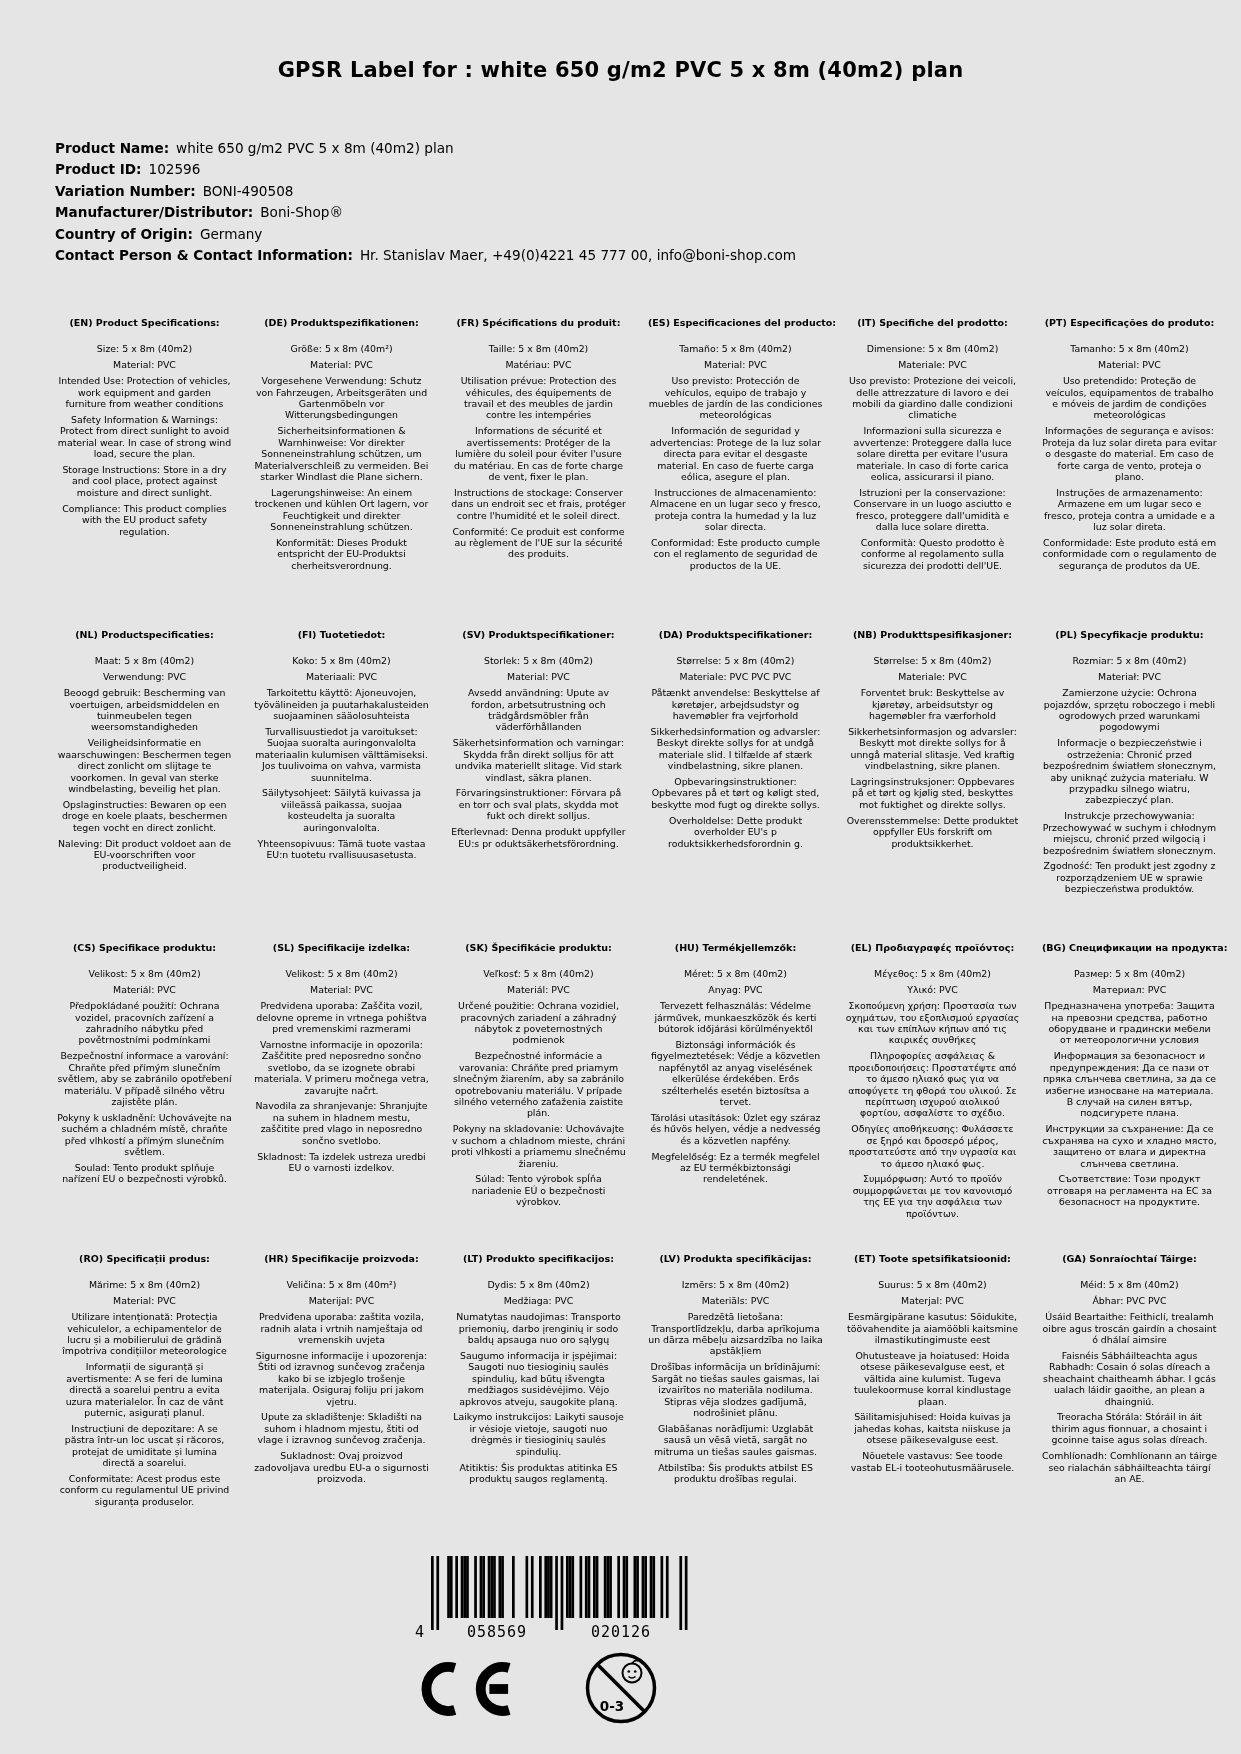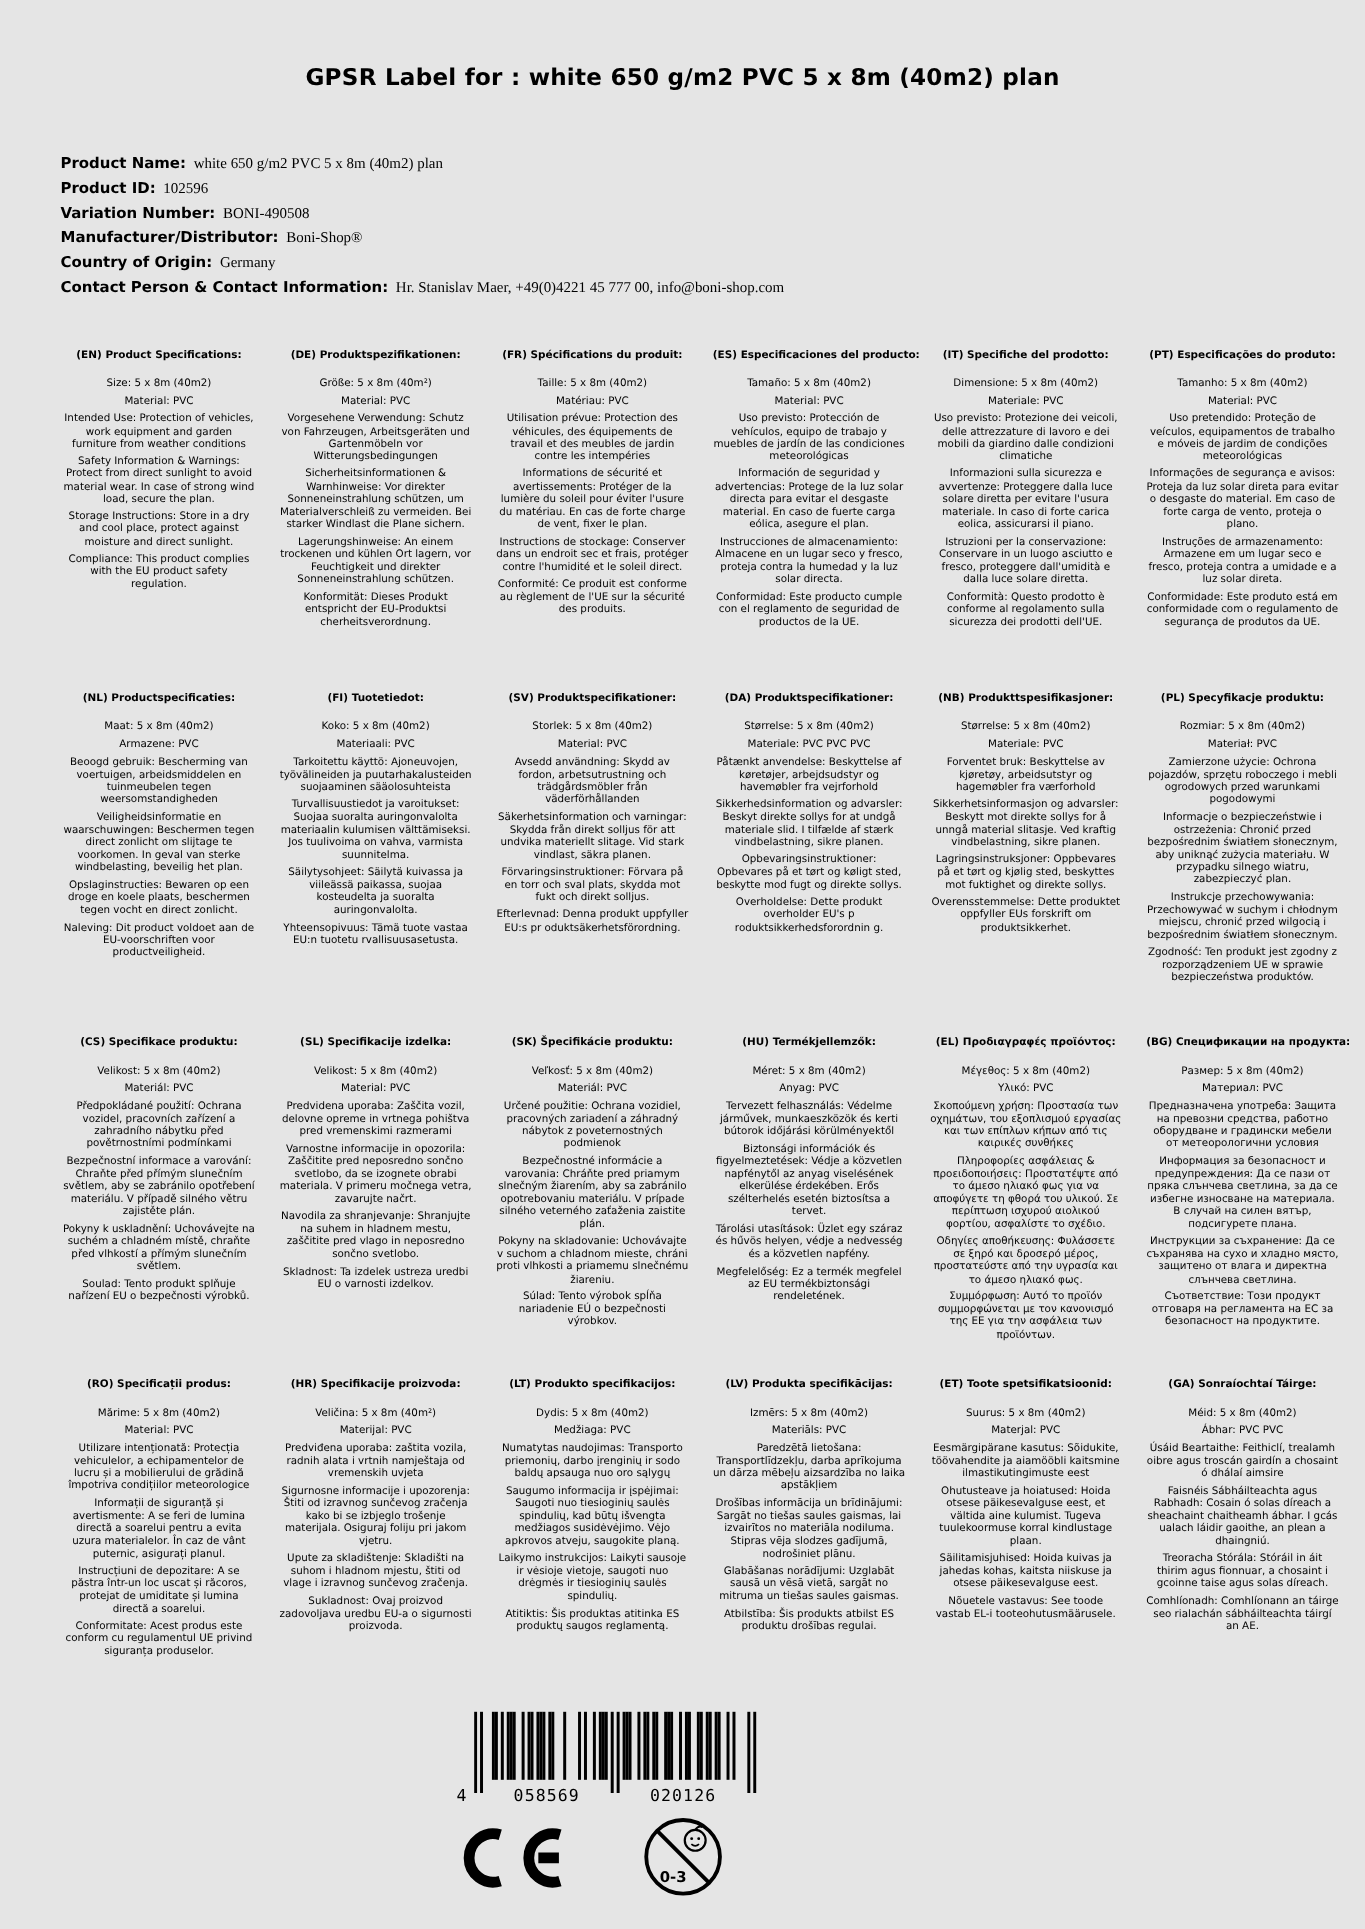--- a/index.html
+++ b/index.html
@@ -5,21 +5,21 @@
   html,body{margin:0;padding:0;background:#ffffff;}
   body{width:1241px;height:1754px;position:relative;font-family:"DejaVu Sans","Liberation Sans",sans-serif;color:#000;}
   .page{position:relative;width:1241px;height:1754px;overflow:hidden;background:#e5e5e5;}
 
   .title{position:absolute;top:58px;left:0;width:100%;text-align:center;
          font-size:21px;font-weight:bold;margin:0;letter-spacing:0.2px;}
 
   .product-info{position:absolute;left:55px;top:138px;font-size:13.6px;line-height:21.4px;}
   .pi-row{white-space:nowrap;}
   .pi-label{font-weight:bold;}
-  .pi-value{margin-left:7px;font-family:Liberation Serif, serif;}
+  .pi-value{margin-left:7px;}
 
   .blocks-grid{position:absolute;left:57px;top:317px;display:grid;
                grid-template-columns:repeat(6,197px);
                grid-template-rows:312px 313px 311px auto;}
   .block{width:175px;font-size:9.4px;line-height:11.4px;text-align:center;}
   .bh{font-weight:bold;font-size:9.5px;white-space:nowrap;margin:0 0 1px 0;}
   .bl{margin:4.5px 0 0 0;}
   .bl.first{margin-top:15px;}
 
   .barcode{position:absolute;left:431px;top:1556px;}
@@ -100,40 +100,40 @@
         <p class="bl first">Tamanho: 5 x 8m (40m2)</p>
         <p class="bl">Material: PVC</p>
         <p class="bl">Uso pretendido: Proteção de veículos, equipamentos de trabalho e móveis de jardim de condições meteorológicas</p>
         <p class="bl">Informações de segurança e avisos: Proteja da luz solar direta para evitar o desgaste do material. Em caso de forte carga de vento, proteja o plano.</p>
         <p class="bl">Instruções de armazenamento: Armazene em um lugar seco e fresco, proteja contra a umidade e a luz solar direta.</p>
         <p class="bl">Conformidade: Este produto está em conformidade com o regulamento de segurança de produtos da UE.</p>
       </div>
       <div class="block">
         <div class="bh">(NL) Productspecificaties:</div>
         <p class="bl first">Maat: 5 x 8m (40m2)</p>
-        <p class="bl">Armazene: PVC</p>
+        <p class="bl">Verwendung: PVC</p>
         <p class="bl">Beoogd gebruik: Bescherming van voertuigen, arbeidsmiddelen en tuinmeubelen tegen weersomstandigheden</p>
         <p class="bl">Veiligheidsinformatie en waarschuwingen: Beschermen tegen direct zonlicht om slijtage te voorkomen. In geval van sterke windbelasting, beveilig het plan.</p>
         <p class="bl">Opslaginstructies: Bewaren op een droge en koele plaats, beschermen tegen vocht en direct zonlicht.</p>
         <p class="bl">Naleving: Dit product voldoet aan de EU-voorschriften voor productveiligheid.</p>
       </div>
       <div class="block">
         <div class="bh">(FI) Tuotetiedot:</div>
         <p class="bl first">Koko: 5 x 8m (40m2)</p>
         <p class="bl">Materiaali: PVC</p>
         <p class="bl">Tarkoitettu käyttö: Ajoneuvojen, työvälineiden ja puutarhakalusteiden suojaaminen sääolosuhteista</p>
         <p class="bl">Turvallisuustiedot ja varoitukset: Suojaa suoralta auringonvalolta materiaalin kulumisen välttämiseksi. Jos tuulivoima on vahva, varmista suunnitelma.</p>
         <p class="bl">Säilytysohjeet: Säilytä kuivassa ja viileässä paikassa, suojaa kosteudelta ja suoralta auringonvalolta.</p>
         <p class="bl">Yhteensopivuus: Tämä tuote vastaa EU:n tuotetu rvallisuusasetusta.</p>
       </div>
       <div class="block">
         <div class="bh">(SV) Produktspecifikationer:</div>
         <p class="bl first">Storlek: 5 x 8m (40m2)</p>
         <p class="bl">Material: PVC</p>
-        <p class="bl">Avsedd användning: Skydd av fordon, arbetsutrustning och trädgårdsmöbler från väderförhållanden</p>
+        <p class="bl">Avsedd användning: Upute av fordon, arbetsutrustning och trädgårdsmöbler från väderförhållanden</p>
         <p class="bl">Säkerhetsinformation och varningar: Skydda från direkt solljus för att undvika materiellt slitage. Vid stark vindlast, säkra planen.</p>
         <p class="bl">Förvaringsinstruktioner: Förvara på en torr och sval plats, skydda mot fukt och direkt solljus.</p>
         <p class="bl">Efterlevnad: Denna produkt uppfyller EU:s pr oduktsäkerhetsförordning.</p>
       </div>
       <div class="block">
         <div class="bh">(DA) Produktspecifikationer:</div>
         <p class="bl first">Størrelse: 5 x 8m (40m2)</p>
         <p class="bl">Materiale: PVC PVC PVC</p>
         <p class="bl">Påtænkt anvendelse: Beskyttelse af køretøjer, arbejdsudstyr og havemøbler fra vejrforhold</p>
         <p class="bl">Sikkerhedsinformation og advarsler: Beskyt direkte sollys for at undgå materiale slid. I tilfælde af stærk vindbelastning, sikre planen.</p>

